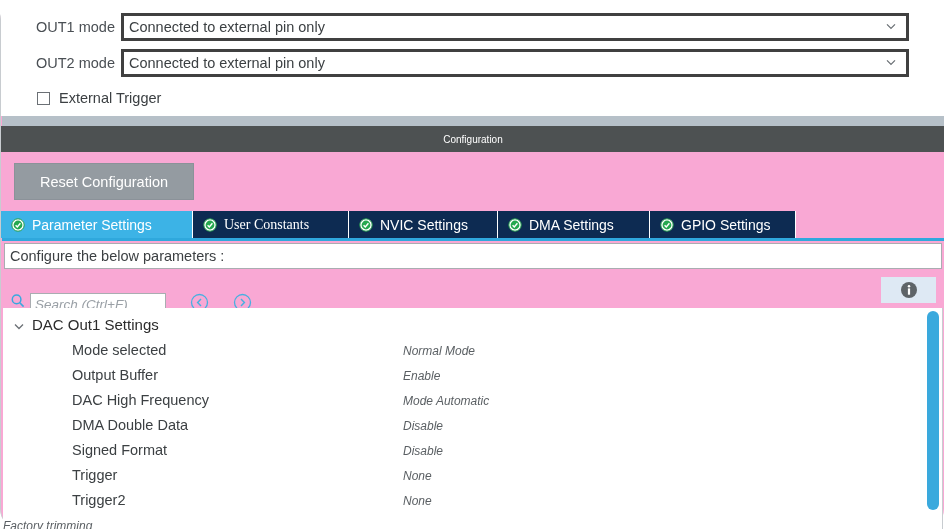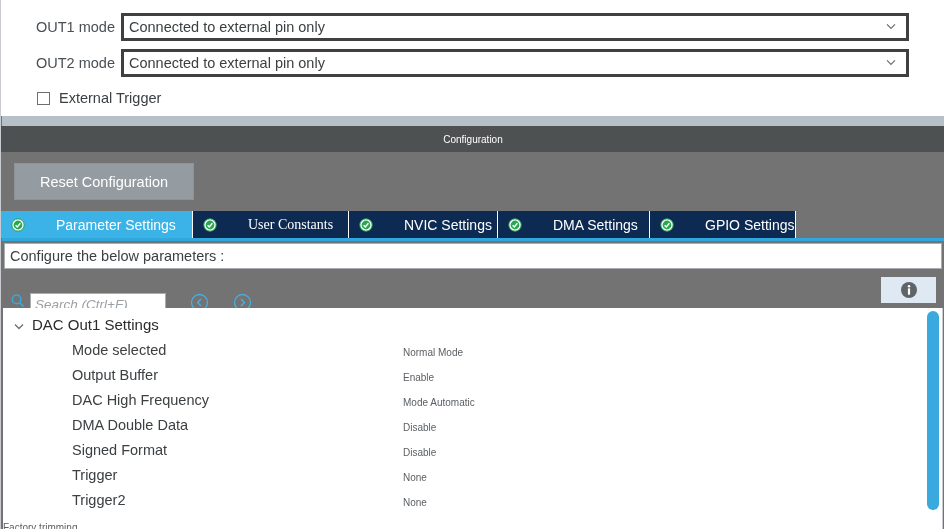--- a/index.html
+++ b/index.html
@@ -6,22 +6,23 @@
   html, body {
     margin: 0; padding: 0;
     width: 944px; height: 529px;
     background: #ffffff;
     font-family: "Liberation Sans", sans-serif;
     overflow: hidden;
   }
   #app {
     position: relative;
     width: 944px; height: 529px;
-    background: #737373;
+    background: #f9a8d4;
     border-left: 1px solid #c8ccd0;
+    border-radius: 20px;
   }
 
   
   .top-panel {
     position: absolute;
     left: 0; top: 0; width: 944px; height: 116px;
     background: #ffffff;
   }
   .field-row {
     position: absolute;
@@ -121,21 +122,20 @@
     height: 27px;
     display: flex;
     align-items: center;
     padding: 0 13px 0 10px;
     background: #0d2b52;
     color: #ffffff;
     font-size: 14px;
     border-right: 1px solid #ffffff;
     white-space: nowrap;
     cursor: pointer;
-    gap: 24px;
   }
   .tab.active {
     background: #3cb3e6;
     color: #ffffff;
   }
   .tab-icon {
     width: 14px; height: 14px;
     margin-right: 7px;
     flex: 0 0 auto;
   }
@@ -233,23 +233,24 @@
     align-items: flex-end;
   }
   .param-name {
     width: 400px;
     padding-left: 69px;
     font-size: 14.5px;
     color: #3c4043;
     white-space: nowrap;
   }
   .param-value {
-    font-size: 10px;
+    font-size: 12px;
     color: #5a5f63;
     white-space: nowrap;
+    font-style: italic;
   }
 
   
   .scroll-track {
     position: absolute;
     left: 924px; top: 308px;
     width: 16px; height: 221px;
     background: #ffffff;
   }
   .scroll-thumb {

